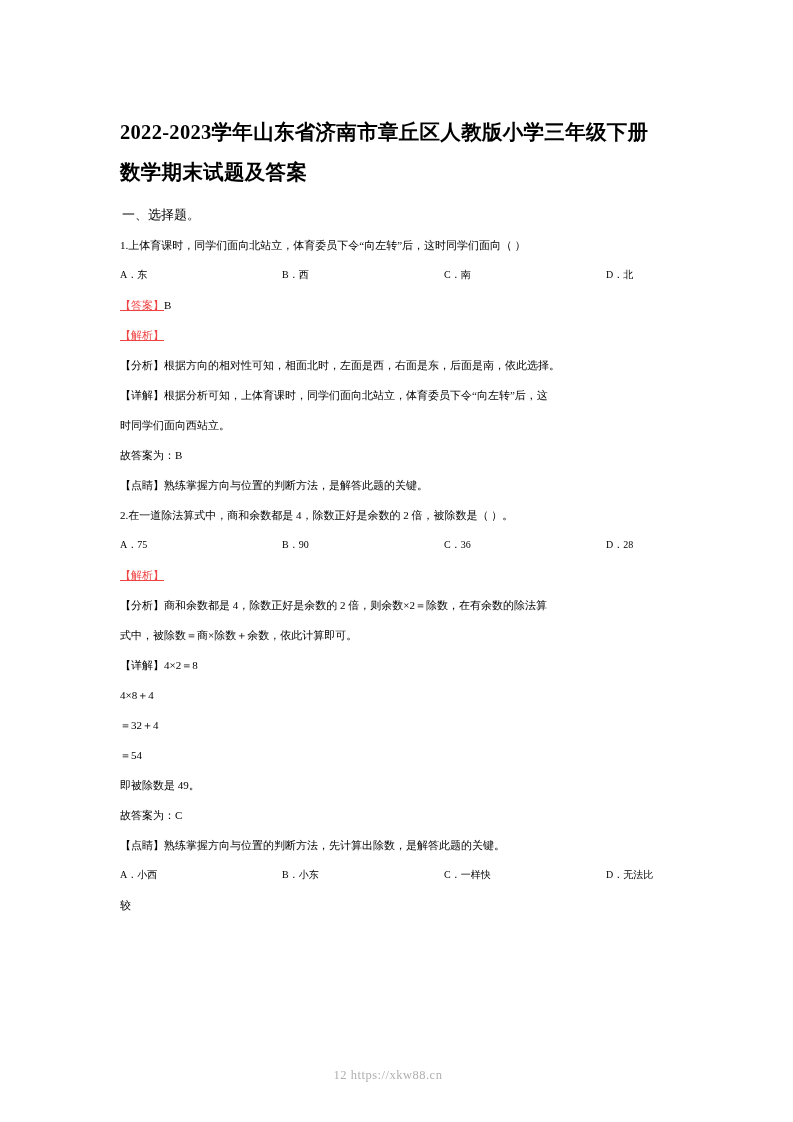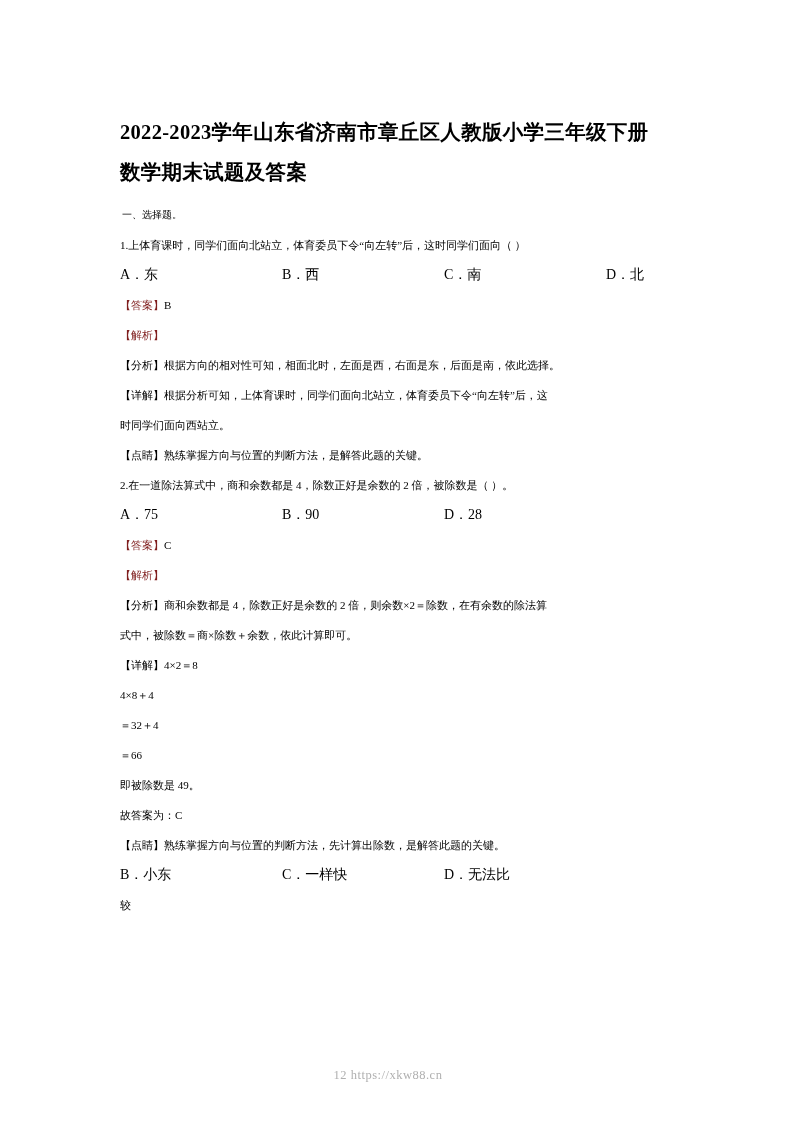--- a/index.html
+++ b/index.html
@@ -26,38 +26,39 @@
   .doc-title {
     font-size: 20.5px;
     line-height: 40px;
     font-weight: bold;
     text-align: left;
     letter-spacing: 0.3px;
     margin: 0 0 8px 0;
   }
   .doc-title .line { display: block; }
   .sec-head {
-    font-size: 10px;
+    font-size: 13px;
     line-height: 30px;
     margin: 2px 0 0 0;
     padding-left: 2px;
   }
   p.para {
     font-size: 11px;
     line-height: 30px;
     margin: 0;
     padding: 0;
     text-align: justify;
   }
   .blue {
-    color: #7f1d1d;
+    color: #ef4444;
+    text-decoration: underline;
   }
   .opt-row {
     display: flex;
-    font-size: 14px;
+    font-size: 10px;
     line-height: 30px;
     margin: 0;
   }
   .opt-row .opt {
     flex: 0 0 162px;
   }
   .opt-row .opt:last-child {
     flex: 0 0 auto;
   }
   .opt-a { margin-left: 0px; }
@@ -91,43 +92,43 @@
     <span class="opt">C．南</span>
     <span class="opt">D．北</span>
   </div>
   <p class="para">
     <span class="blue">【答案】</span><span>B</span>
   </p>
   <p class="para blue">【解析】</p>
   <p class="para">【分析】根据方向的相对性可知，相面北时，左面是西，右面是东，后面是南，依此选择。</p>
   <p class="para">【详解】根据分析可知，上体育课时，同学们面向北站立，体育委员下令“向左转”后，这</p>
   <p class="para">时同学们面向西站立。</p>
+  <p class="para">故答案为：B</p>
   <p class="para">【点睛】熟练掌握方向与位置的判断方法，是解答此题的关键。</p>
 
   <p class="para">2.在一道除法算式中，商和余数都是 4，除数正好是余数的 2 倍，被除数是（      ）。</p>
   <div class="opt-row">
     <span class="opt opt-a">A．75</span>
     <span class="opt">B．90</span>
+    <span class="opt">C．36</span>
     <span class="opt">D．28</span>
   </div>
-  <p class="para">
-    <span class="blue">【答案】</span><span>C</span>
-  </p>
   <p class="para blue">【解析】</p>
   <p class="para">【分析】商和余数都是 4，除数正好是余数的 2 倍，则余数×2＝除数，在有余数的除法算</p>
   <p class="para">式中，被除数＝商×除数＋余数，依此计算即可。</p>
   <p class="para">【详解】4×2＝8</p>
   <p class="para">4×8＋4</p>
   <p class="para">＝32＋4</p>
-  <p class="para">＝66</p>
+  <p class="para">＝54</p>
   <p class="para">即被除数是 49。</p>
   <p class="para">故答案为：C</p>
   <p class="para">【点睛】熟练掌握方向与位置的判断方法，先计算出除数，是解答此题的关键。</p>
 
   <div class="opt-row">
+    <span class="opt opt-a">A．小西</span>
     <span class="opt">B．小东</span>
     <span class="opt">C．一样快</span>
     <span class="opt">D．无法比</span>
   </div>
   <p class="para">较</p>
 
 </div>
 
 <div class="footer">12 https://xkw88.cn</div>
 

